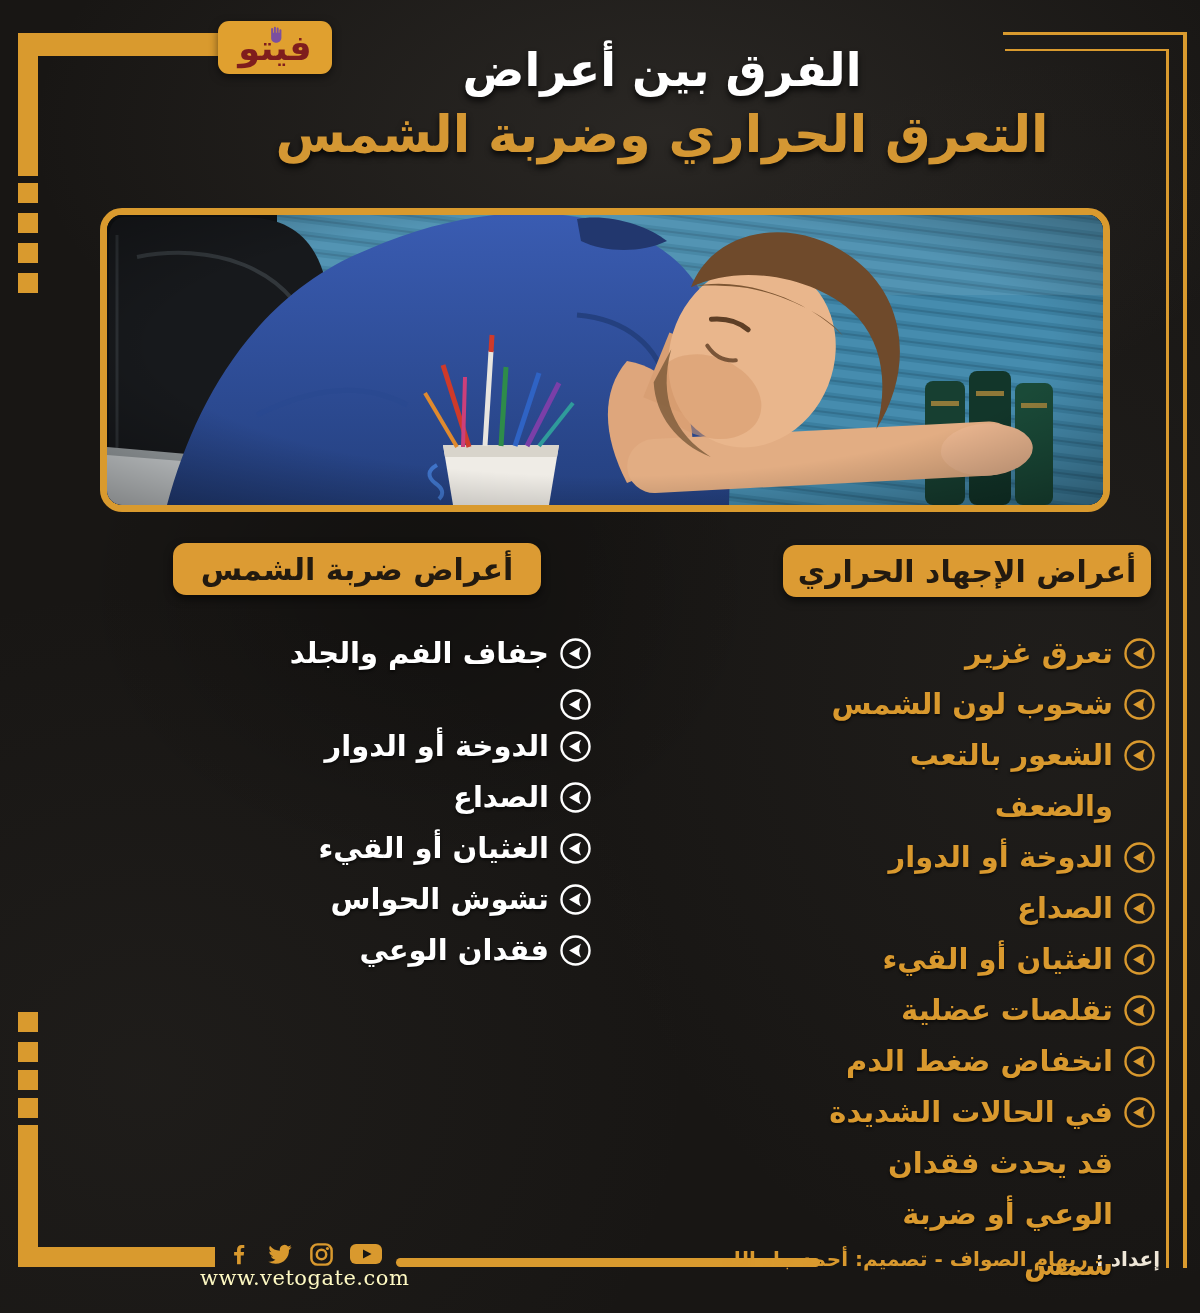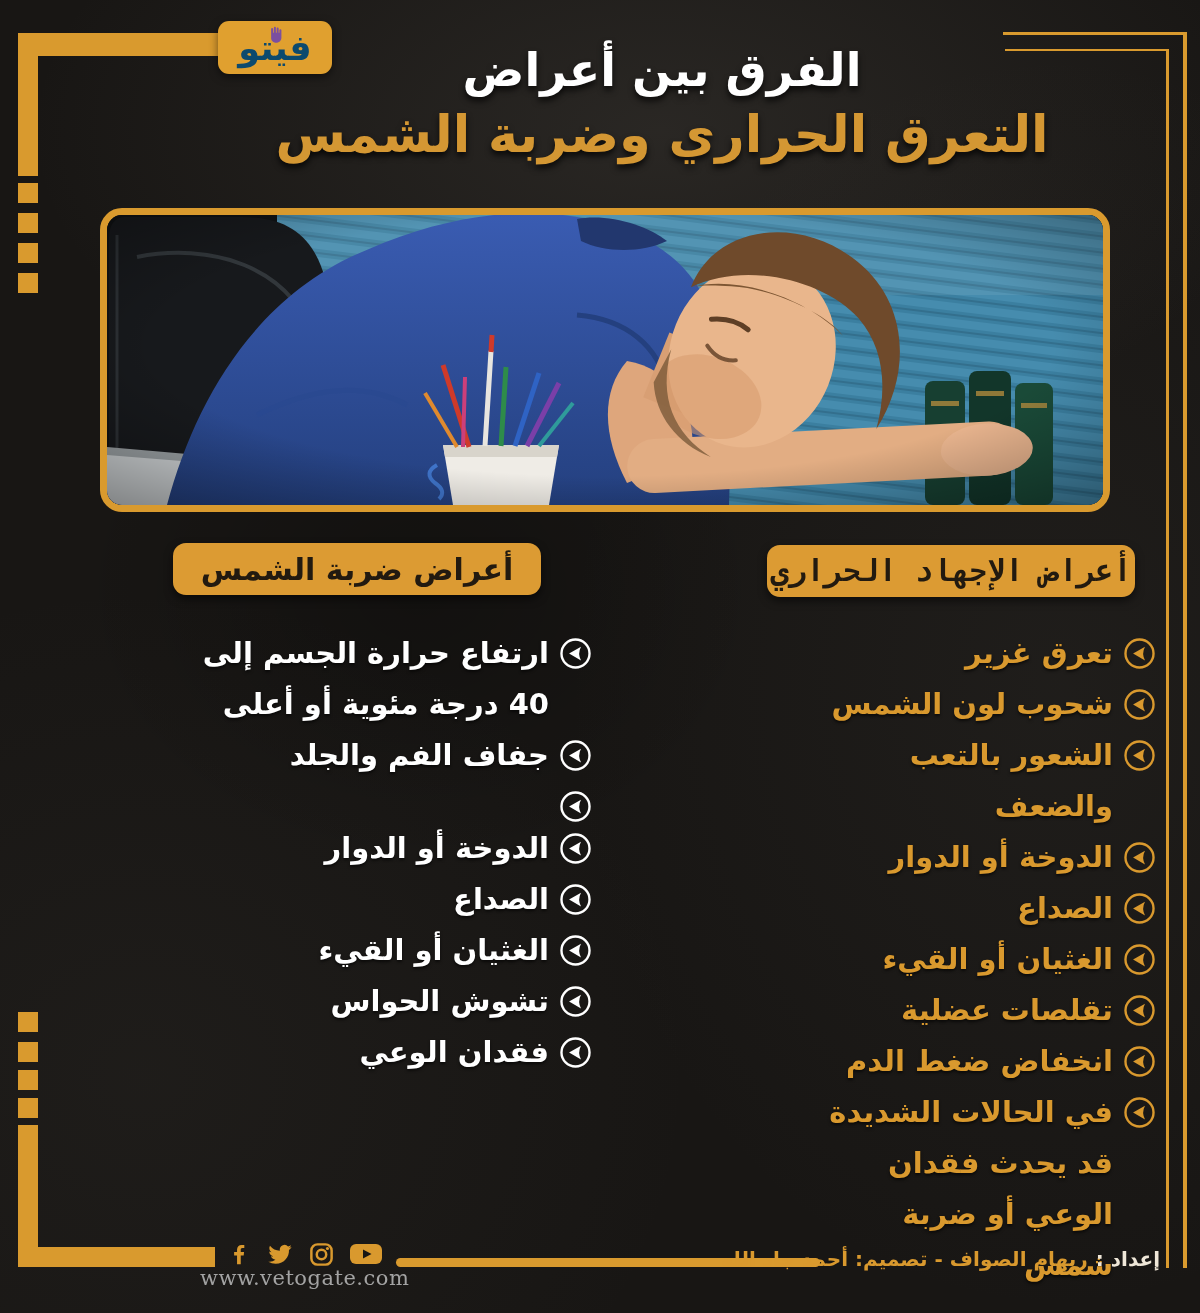--- a/index.html
+++ b/index.html
@@ -24,56 +24,56 @@
   .ftr-v1{left:1183px;top:32px;width:4px;height:1236px;}
   .ftr-h2{left:1005px;top:49px;width:164px;height:2px;}
   .ftr-v2{left:1166px;top:49px;width:3px;height:1219px;}
   .midbar{left:396px;top:1258px;width:424px;height:9px;border-radius:5px;}
   
   .logo{
     position:absolute;left:218px;top:21px;width:114px;height:53px;
     background:#E0A02F;border-radius:11px;display:flex;align-items:center;justify-content:center;
     box-shadow:0 3px 8px rgba(0,0,0,.5);
   }
-  .logo-text{font-size:35px;font-weight:bold;color:#0c4a6e;line-height:1;margin-top:2px;}
+  .logo-text{font-size:35px;font-weight:bold;color:#7f1d1d;line-height:1;margin-top:2px;}
   .logo-hand{position:absolute;left:47px;top:3px;}
   
   .title{position:absolute;left:112px;top:42px;width:1100px;text-align:center;direction:rtl;}
   .title-l1{font-size:46px;font-weight:bold;color:#ffffff;line-height:1.25;text-shadow:0 4px 6px rgba(0,0,0,.75);}
   .title-l2{font-size:51px;font-weight:bold;color:#D49733;line-height:1.2;margin-top:4px;text-shadow:0 4px 6px rgba(0,0,0,.75);}
   
   .photo{
     position:absolute;left:100px;top:208px;width:1010px;height:304px;
     border:7px solid #D99A2E;border-radius:22px;background:#0d0e0f;
     box-sizing:border-box;overflow:hidden;
   }
   .photo svg{display:block;width:100%;height:100%;}
   
   .hdr{
     position:absolute;width:368px;height:52px;border-radius:13px;background:#DC9B33;
     color:#221a10;font-weight:bold;font-size:30px;
     display:flex;align-items:center;justify-content:center;direction:rtl;
     box-shadow:0 4px 9px rgba(0,0,0,.55);
   }
-  .hdr-right{left:767px;top:545px;font-family:Liberation Mono, monospace;}
+  .hdr-right{left:783px;top:545px;}
   .hdr-left{left:173px;top:543px;}
   
   .list{position:absolute;list-style:none;margin:0;padding:0;direction:rtl;}
   .list-right{right:44px;top:628px;width:334px;color:#D9992E;}
   .list-left{right:608px;top:628px;width:430px;color:#ffffff;}
   .sym{display:flex;gap:10px;align-items:flex-start;font-size:29px;font-weight:bold;line-height:51px;text-shadow:0 2px 3px rgba(0,0,0,.6);}
   .bullet{flex:0 0 33px;height:33px;margin-top:9px;}
   .bullet svg{display:block;}
   .sym-text{flex:1;text-align:start;}
   
   .social{position:absolute;left:226px;top:1240px;display:flex;gap:14px;align-items:center;color:#D9992E;}
   .social .sicon{display:flex;align-items:center;}
   .website{
     position:absolute;left:200px;top:1266px;width:205px;text-align:center;
-    font-family:"DejaVu Serif",serif;font-size:21px;color:#a3a3a3;letter-spacing:.5px;
+    font-family:"DejaVu Serif",serif;font-size:21px;color:#fef9c3;letter-spacing:.5px;
   }
   .credit{position:absolute;right:40px;top:1247px;direction:rtl;font-size:20px;font-weight:bold;color:#D9992E;white-space:nowrap;}
   .credit .lbl{color:#efe7d8;margin-left:8px;}
 </style>
 </head>
 <body>
 
 <div class="bar ftl-h"></div>
 <div class="bar ftl-v"></div>
 <div class="sq" style="top:183px"></div>
@@ -272,29 +272,20 @@
           <circle cx="18" cy="18" r="15.3" fill="none" stroke="currentColor" stroke-width="2.6"></circle>
           <path d="M24 10.5 L11 18 L24 25.5 Q20 18 24 10.5 Z" fill="currentColor"></path>
         </svg>
       </span>
       <span class="sym-text">في الحالات الشديدة قد يحدث فقدان الوعي أو ضربة شمس</span>
     </li>
   </ul>
 
 <ul class="list list-left">
 
-    <li class="sym">
-      <span class="bullet">
-        <svg viewBox="0 0 36 36" width="33" height="33">
-          <circle cx="18" cy="18" r="15.3" fill="none" stroke="currentColor" stroke-width="2.6"></circle>
-          <path d="M24 10.5 L11 18 L24 25.5 Q20 18 24 10.5 Z" fill="currentColor"></path>
-        </svg>
-      </span>
-      <span class="sym-text">ارتفاع حرارة الجسم إلى 40 درجة مئوية أو أعلى</span>
-    </li>
 
     <li class="sym">
       <span class="bullet">
         <svg viewBox="0 0 36 36" width="33" height="33">
           <circle cx="18" cy="18" r="15.3" fill="none" stroke="currentColor" stroke-width="2.6"></circle>
           <path d="M24 10.5 L11 18 L24 25.5 Q20 18 24 10.5 Z" fill="currentColor"></path>
         </svg>
       </span>
       <span class="sym-text">جفاف الفم والجلد</span>
     </li>

